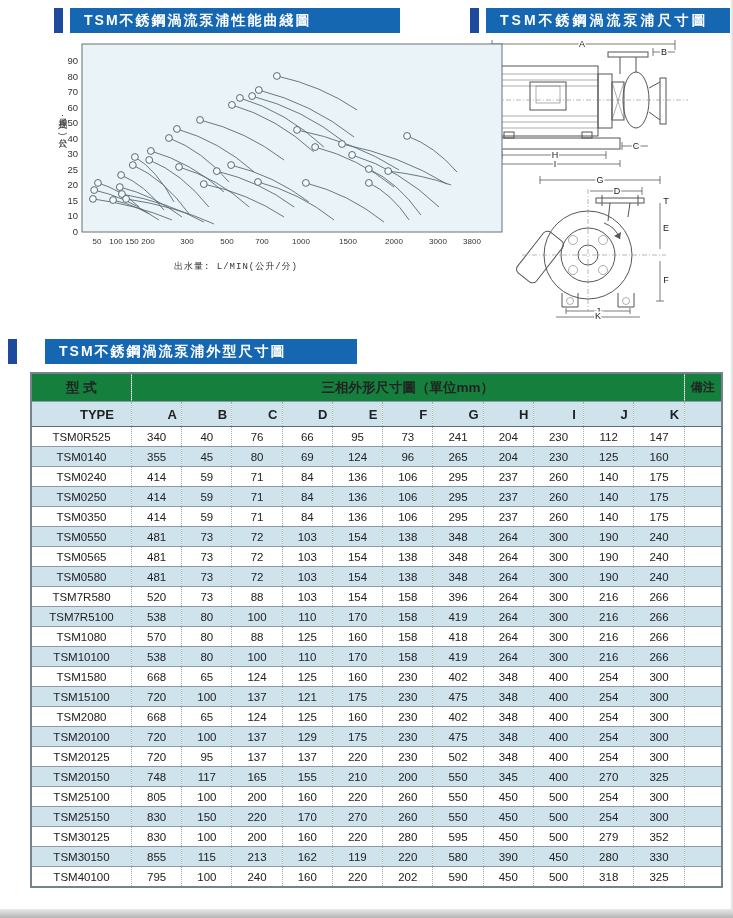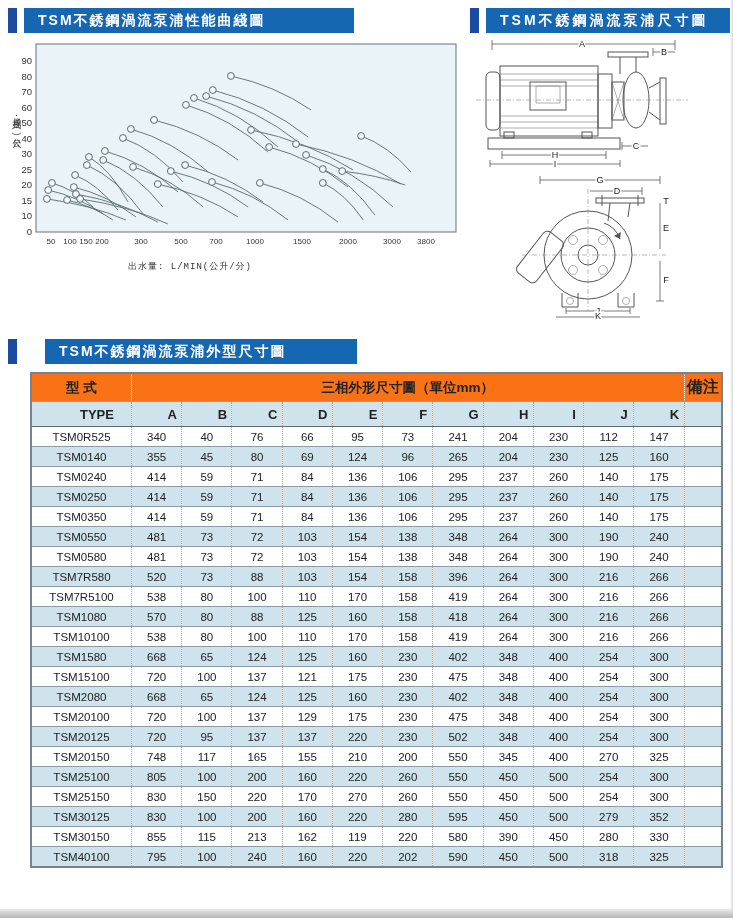--- a/index.html
+++ b/index.html
@@ -12,21 +12,21 @@
   
   .title-bar{display:flex;align-items:stretch;height:25px;}
   .title-bar .accent{width:9px;background:#1b4a9e;}
   .title-bar .gap{width:7px;}
   .title-bar .bar{
     background:#1567b2;color:#fff;font-size:14px;font-weight:bold;
     line-height:25px;padding:0 16px 0 14px;letter-spacing:2px;white-space:nowrap;
   }
   
   .top{display:flex;padding-top:8px;}
-  .left-col{width:462px;}
+  .left-col{width:462px;margin-left:46px;}
   .right-col{width:263px;margin-left:8px;}
   
   .chart-wrap{position:relative;height:286px;margin-top:9px;}
   .chart-wrap svg{position:absolute;left:0;top:0;}
   .y-axis-title{
     position:absolute;left:2px;top:70px;
     writing-mode:vertical-rl;text-orientation:mixed;
     font-size:9px;color:#444;letter-spacing:1px;
   }
   .x-axis-title{
@@ -52,21 +52,21 @@
     margin:8px 18px 0 22px;width:693px;
     font-size:11.5px;
   }
   table.dim-table th,table.dim-table td{
     text-align:center;padding:0;height:19px;overflow:hidden;white-space:nowrap;
   }
   table.dim-table{border:2px solid #76838c;}
   table.dim-table tr{border-top:1px solid #8d9ba4;}
   table.dim-table td,table.dim-table th{border-left:1px dotted #9ab0bb;}
   table.dim-table td:first-child,table.dim-table th:first-child{border-left:none;}
-  thead tr.h1 th{height:27px;font-size:13.5px;font-weight:bold;background:#f97316;}
+  thead tr.h1 th{height:27px;font-size:13.5px;font-weight:bold;background:#15803d;}
   thead tr.h2 th{height:24px;font-size:13px;font-weight:bold;background:#cfe3ed;padding-left:31px;}
   thead tr.h2{border-top:1px solid #8d9ba4;border-bottom:1.5px solid #5f6c75;}
   tbody tr:nth-child(even){background:#cfe3ed;}
   
   .edge-bottom{
     position:absolute;left:0;bottom:0;width:100%;height:9px;
     background:linear-gradient(to bottom,#e9e9e9,#b5b5b5);
   }
   .edge-right{
     position:absolute;right:0;top:0;width:3px;height:100%;
@@ -315,21 +315,21 @@
   <table class="dim-table">
     <colgroup>
       <col style="width:96px;">
       <col span="11" style="width:48px;">
       <col style="width:36px;">
     </colgroup>
     <thead>
       <tr class="h1">
         <th>型 式</th>
         <th colspan="11">三相外形尺寸圖（單位mm）</th>
-        <th style="font-size:16px;">備注</th>
+        <th style="font-size:12px;">備注</th>
       </tr>
       <tr class="h2" id="dim-head-row2">
           <th>TYPE</th>
           <th>A</th>
           <th>B</th>
           <th>C</th>
           <th>D</th>
           <th>E</th>
           <th>F</th>
           <th>G</th>
@@ -425,20 +425,35 @@
           <td>154</td>
           <td>138</td>
           <td>348</td>
           <td>264</td>
           <td>300</td>
           <td>190</td>
           <td>240</td>
           <td></td>
         </tr>
         <tr>
+          <td>TSM0565</td>
+          <td>481</td>
+          <td>73</td>
+          <td>72</td>
+          <td>103</td>
+          <td>154</td>
+          <td>138</td>
+          <td>348</td>
+          <td>264</td>
+          <td>300</td>
+          <td>190</td>
+          <td>240</td>
+          <td></td>
+        </tr>
+        <tr>
           <td>TSM0580</td>
           <td>481</td>
           <td>73</td>
           <td>72</td>
           <td>103</td>
           <td>154</td>
           <td>138</td>
           <td>348</td>
           <td>264</td>
           <td>300</td>

